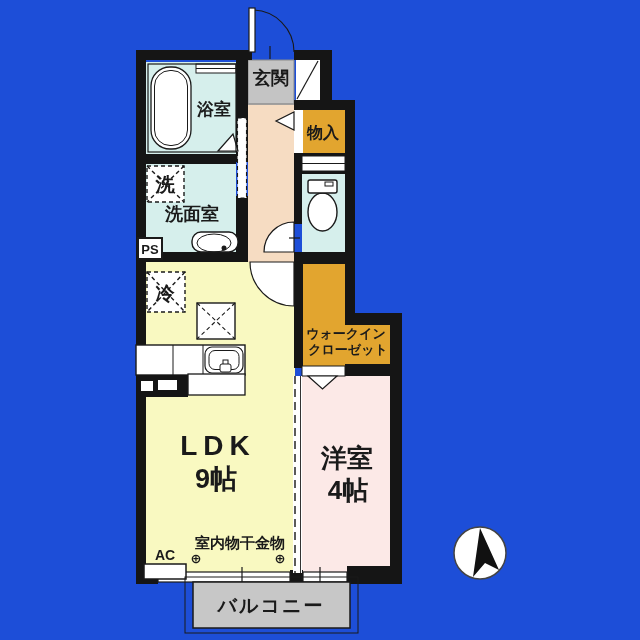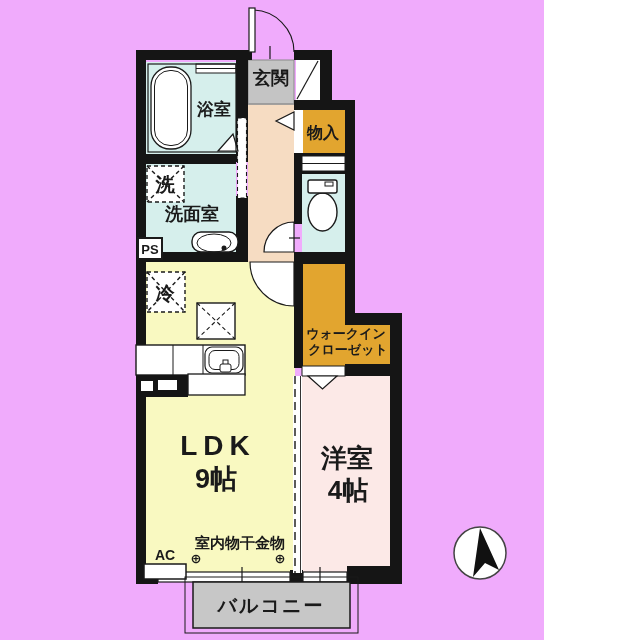--- a/index.html
+++ b/index.html
@@ -1,16 +1,16 @@
 <!DOCTYPE html>
 <html><head>
 <meta charset="utf-8">
 <style>
   html,body{margin:0;padding:0;background:#ffffff;}
-  #stage{position:relative;width:544px;height:640px;background:#f0abfc;overflow:hidden;
+  #stage{position:relative;width:640px;height:640px;background:#1d4ed8;overflow:hidden;
          font-family:"Liberation Sans","DejaVu Sans",sans-serif;}
   svg{display:block;}
   text{font-family:"Liberation Sans","DejaVu Sans",sans-serif;font-weight:bold;fill:#1a1a1a;}
 </style>
 </head>
 <body>
 
 <div id="stage">
 <svg width="640" height="640" viewBox="0 0 640 640">
 

